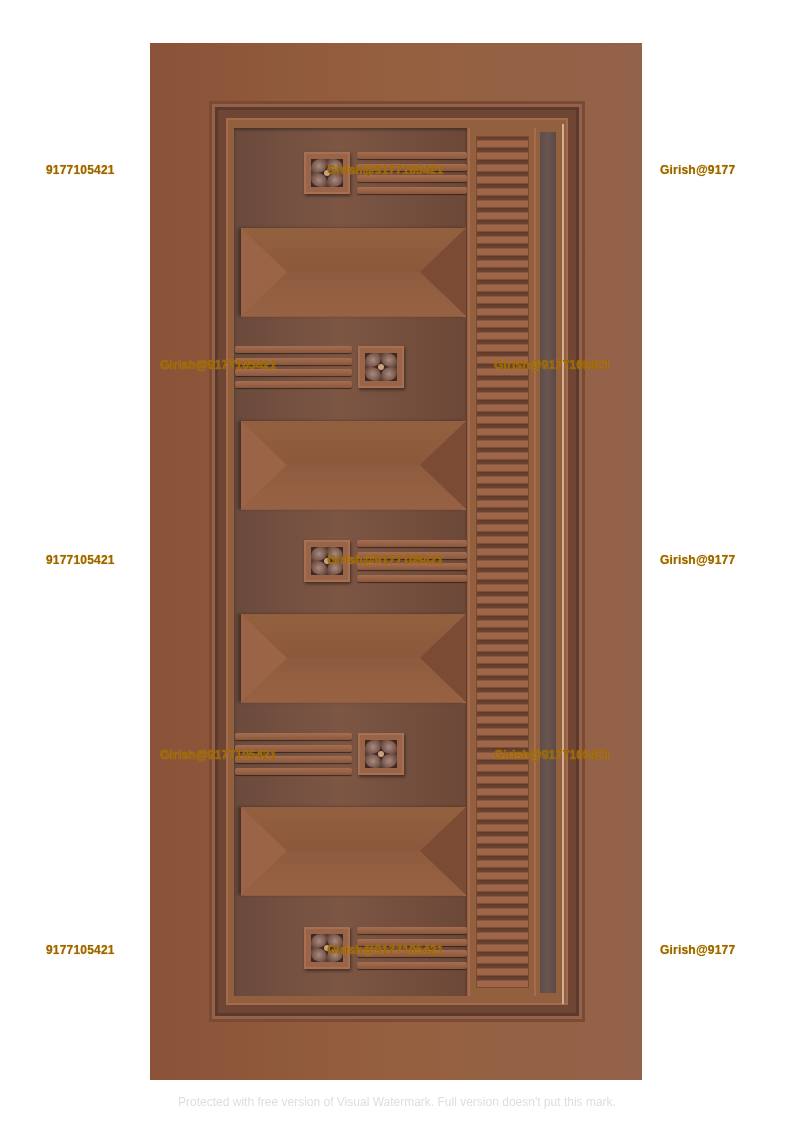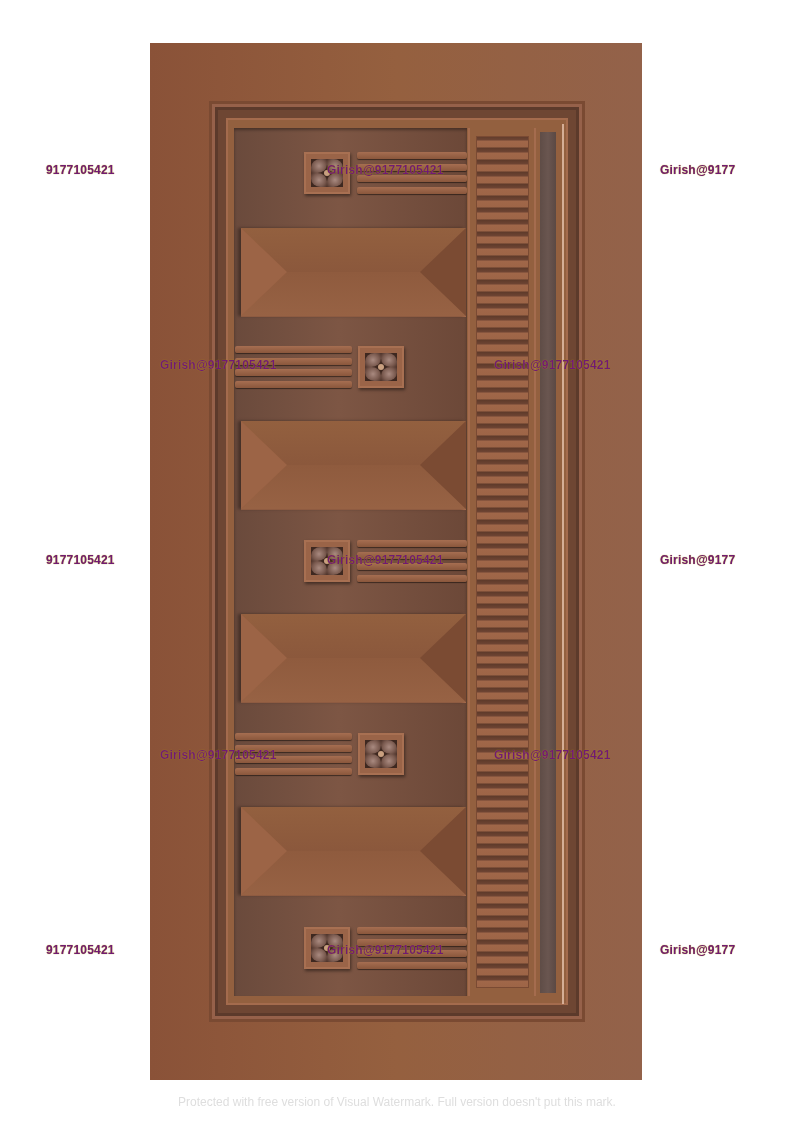--- a/index.html
+++ b/index.html
@@ -18,21 +18,21 @@
   .rosette .inner{position:absolute;left:5px;top:5px;right:5px;bottom:5px;background:#3e2820;display:flex;flex-wrap:wrap;}
   .rosette .petal{width:50%;height:50%;box-sizing:border-box;background:radial-gradient(circle at 50% 50%,#a98a80 0%,#7a5a4f 60%,#4b3128 100%);border-radius:60% 0 60% 0;}
   .rosette .petal:nth-child(2),.rosette .petal:nth-child(3){border-radius:0 60% 0 60%;}
   .rosette .dot{position:absolute;left:50%;top:50%;width:6px;height:6px;margin:-3px 0 0 -3px;border-radius:50%;background:#c9a080;}
   .grooves{position:absolute;height:42px;display:flex;flex-direction:column;justify-content:space-between;}
   .grooves .bar{height:7px;background:linear-gradient(180deg,#a66e51,#8a573c);border-radius:2px;box-shadow:0 1px 1px rgba(0,0,0,.5);}
   #louvre-frame{left:468px;top:128px;width:68px;height:868px;box-sizing:border-box;background:#93603f;border-left:2px solid #a56c4e;border-right:2px solid #a56c4e;}
   #louvres{left:476px;top:136px;width:53px;height:852px;background:repeating-linear-gradient(180deg,#5e3a2a 0px,#6e4433 4px,#a06749 5px,#9d6547 11px,#5e3a2a 12px);box-shadow:inset 0 0 0 1px #7a4a33;}
   #side-slot{left:538px;top:130px;width:20px;height:865px;background:linear-gradient(90deg,#5c4a44,#6a5650,#574540);box-shadow:inset 0 0 0 2px #93603f;}
   #side-light{left:562px;top:124px;width:2px;height:880px;background:#e6c2ad;opacity:.8;}
-  .wm{position:absolute;color:#701a75;font-weight:bold;font-size:12px;letter-spacing:0.2px;white-space:nowrap;text-shadow:0 0 1px #b7a400;}
+  .wm{position:absolute;color:#a16207;font-weight:bold;font-size:12px;letter-spacing:0.2px;white-space:nowrap;text-shadow:0 0 1px #b7a400;}
   #footer{left:0;width:794px;top:1095px;text-align:center;color:#dedede;font-size:12px;}
 </style>
 </head>
 <body>
 
 <div class="abs" id="door"></div>
 <div class="abs" id="outer-frame"></div>
 <div class="abs" id="inner-field"></div>
 <div class="abs" id="main-area"></div>
 

